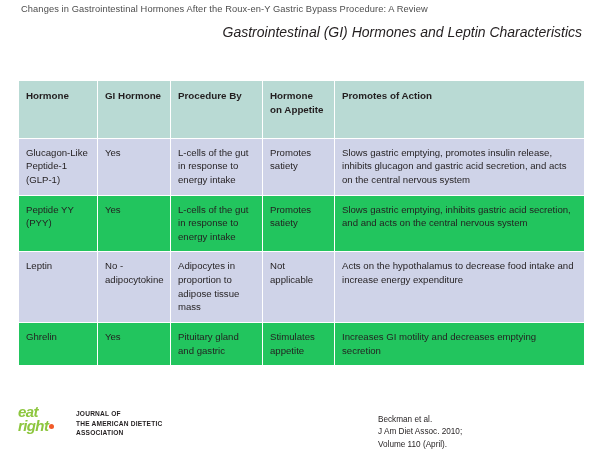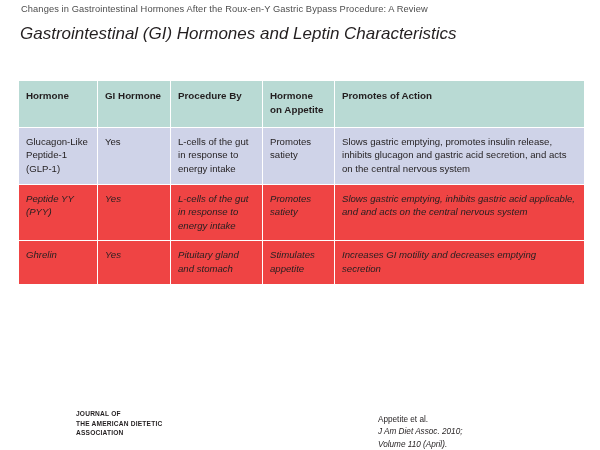--- a/index.html
+++ b/index.html
@@ -27,22 +27,22 @@
     width: 560px;
     font-size: 9.3px;
     color: #4d4d4d;
     letter-spacing: 0.1px;
   }
   .title {
     position: absolute;
     top: 24px;
     left: 20px;
     width: 562px;
-    text-align: left;
-    font-size: 17px;
+    text-align: right;
+    font-size: 14px;
     font-style: italic;
     line-height: 1.18;
     color: #231f20;
   }
   table.gi {
     position: absolute;
     top: 80px;
     left: 18px;
     width: 566px;
     border-collapse: collapse;
@@ -54,29 +54,28 @@
     padding: 7px 7px 8px 7px;
     font-size: 9.6px;
     line-height: 1.42;
     text-align: left;
   }
   table.gi thead th {
     background: #b9dad4;
     font-weight: bold;
     font-size: 9.8px;
     padding-top: 8px;
-    padding-bottom: 10px;
+    padding-bottom: 21px;
   }
   table.gi tbody td {
     background: #cfd3e8;
     margin-top: 22px;
   }
   table.gi tbody tr.alt td {
-    background: #ef4444;
-    font-style: italic;
+    background: #22c55e;
   }
   col.c0 { width: 79px; }
   col.c1 { width: 73px; }
   col.c2 { width: 92px; }
   col.c3 { width: 72px; }
   col.c4 { width: 250px; }
 
   .footer-logo {
     position: absolute;
     left: 18px;
@@ -121,21 +120,20 @@
   }
   .citation {
     position: absolute;
     left: 378px;
     top: 414px;
     font-size: 8.2px;
     line-height: 1.5;
     color: #231f20;
   }
   .citation .ital {
-    font-style: italic;
   }
 </style>
 </head>
 <body>
 
 <div class="slide">
 
   <div class="top-header">Changes in Gastrointestinal Hormones After the Roux-en-Y Gastric Bypass Procedure: A Review</div>
 
   <div class="title">Gastrointestinal (GI) Hormones and Leptin Characteristics</div>
@@ -163,37 +161,48 @@
         <td>Yes</td>
         <td>L-cells of the gut in response to energy intake</td>
         <td>Promotes satiety</td>
         <td>Slows gastric emptying, promotes insulin release, inhibits glucagon and gastric acid secretion, and acts on the central nervous system</td>
       </tr>
       <tr class="alt">
         <td>Peptide YY (PYY)</td>
         <td>Yes</td>
         <td>L-cells of the gut in response to energy intake</td>
         <td>Promotes satiety</td>
-        <td>Slows gastric emptying, inhibits gastric acid applicable, and and acts on the central nervous system</td>
+        <td>Slows gastric emptying, inhibits gastric acid secretion, and and acts on the central nervous system</td>
+      </tr>
+      <tr>
+        <td>Leptin</td>
+        <td>No - adipocytokine</td>
+        <td>Adipocytes in proportion to adipose tissue mass</td>
+        <td>Not applicable</td>
+        <td>Acts on the hypothalamus to decrease food intake and increase energy expenditure</td>
       </tr>
       <tr class="alt">
         <td>Ghrelin</td>
         <td>Yes</td>
-        <td>Pituitary gland and stomach</td>
+        <td>Pituitary gland and gastric</td>
         <td>Stimulates appetite</td>
         <td>Increases GI motility and decreases emptying secretion</td>
       </tr>
     </tbody>
   </table>
 
+  <div class="footer-logo">
+    <div class="eat">eat</div>
+    <div class="right"><span>right</span><span class="dot"></span></div>
+  </div>
 
   <div class="journal">
     <div>JOURNAL OF</div>
     <div>THE AMERICAN DIETETIC</div>
     <div>ASSOCIATION</div>
   </div>
 
   <div class="citation">
-    <div>Appetite et al.</div>
+    <div>Beckman et al.</div>
     <div class="ital">J Am Diet Assoc. 2010; Volume 110 (April).</div>
   </div>
 
 </div>
 
 </body></html>

